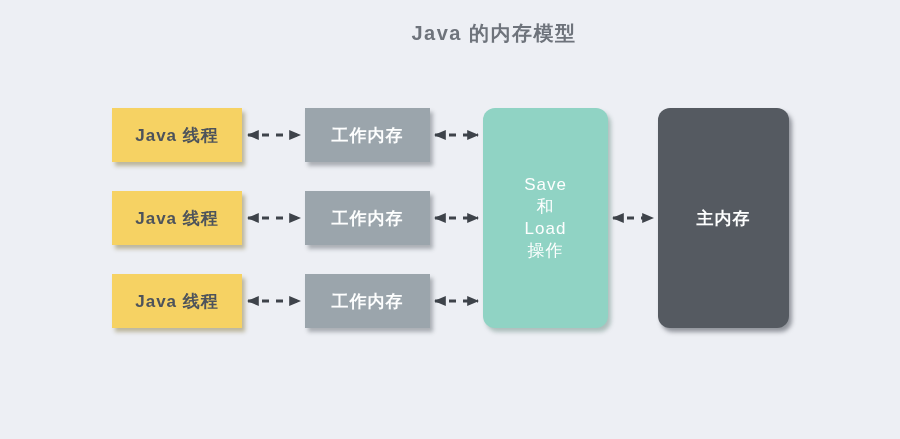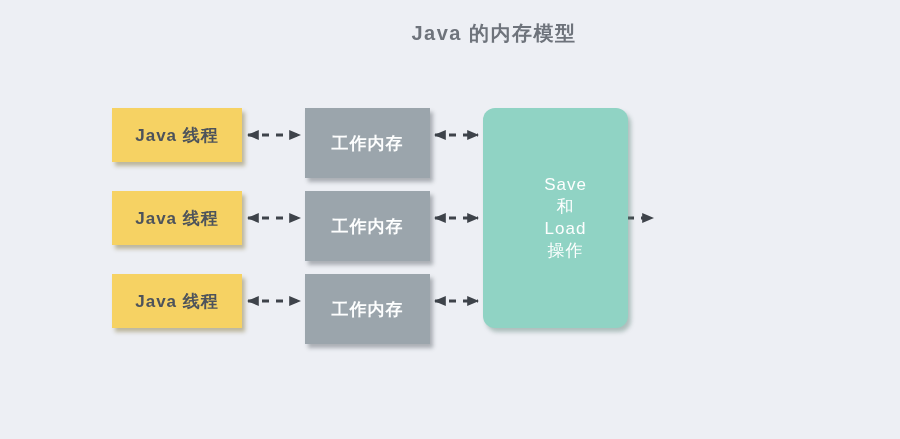--- a/index.html
+++ b/index.html
@@ -48,36 +48,35 @@
     font-weight:600;
     letter-spacing:1px;
   }
   .thread{
     left:112px;width:130px;height:54px;
     background:var(--thread-fill);
     color:var(--thread-text);
     box-shadow:3px 4px 4px rgba(128,112,52,0.45);
   }
   .working{
-    left:305px;width:125px;height:70px;
+    left:305px;width:125px;height:54px;
     background:var(--working-fill);
     color:var(--box-text-light);
     box-shadow:3px 4px 4px rgba(88,95,103,0.45);
     align-items:center;
   }
   .row1{top:108px;}
   .row2{top:191px;}
   .row3{top:274px;}
   .tall{border-radius:12px;top:108px;height:220px;}
   .saveload{
     left:483px;width:125px;
     background:var(--saveload-fill);
     color:var(--box-text-light);
     box-shadow:3px 4px 4px rgba(96,130,120,0.45);
-    padding-left:20px;
   }
   .saveload .box-label{
     white-space:pre-line;
     text-align:center;
     line-height:22px;
     font-weight:500;
   }
   .main{
     left:658px;width:131px;
     background:var(--main-fill);
@@ -143,14 +142,17 @@
     <span class="box-label">工作内存</span>
   </div>
 
   <div class="box tall saveload">
     <span class="box-label">Save
 和
 Load
 操作</span>
   </div>
 
+  <div class="box tall main">
+    <span class="box-label">主内存</span>
+  </div>
 
 </div>
 
 </body></html>

